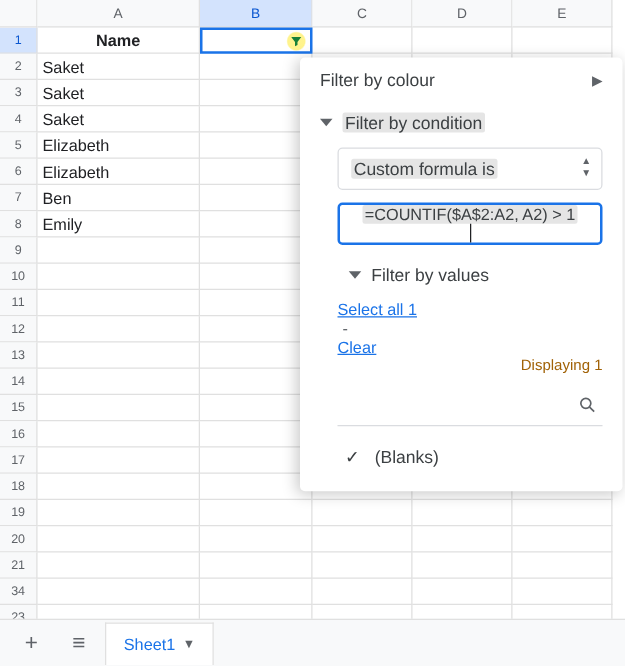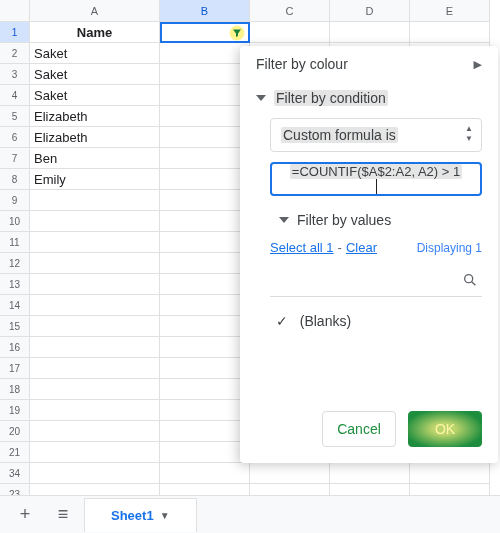--- a/index.html
+++ b/index.html
@@ -132,27 +132,27 @@
     flex-direction: column;
   }
   .formula-box .caret {
     display: inline-block;
     width: 1px; height: 16px;
     background: #202124;
     margin-left: 1px;
   }
   .sub {
     display: flex;
-    align-items: center;
     padding: 4px 16px 6px 30px;
     font-size: 13px;
+    flex-direction: column;
   }
   .sub a { color: #1a73e8; text-decoration: underline; }
   .sub .dash { color: #5f6368; margin: 0 4px; }
-  .sub .disp { margin-left: auto; color: #3b82f6; font-size: 12px; }
+  .sub .disp { margin-left: auto; color: #a16207; font-size: 12px; }
   .search-box {
     margin: 6px 16px 8px 30px;
     border-bottom: 1px solid #dadce0;
     height: 30px;
     display: flex; align-items: center;
     padding: 0 4px;
   }
   .search-box .mag { margin-left: auto; color: #5f6368; }
   .blanks {
     display: flex; align-items: center;
@@ -207,28 +207,28 @@
     z-index: 5;
   }
   .sb-btn {
     width: 34px; height: 30px;
     display: flex; align-items: center; justify-content: center;
     color: #5f6368; font-size: 18px;
     border-radius: 4px;
   }
   .sheet-tab {
     height: 34px;
-    padding: 0 26px;
+    padding: 0 14px;
     background: #fff;
     border-top: 1px solid #e0e0e0;
     border-left: 1px solid #e0e0e0;
     border-right: 1px solid #e0e0e0;
     display: flex; align-items: center; gap: 6px;
     color: #1a73e8;
-    font-weight: 700;
+    font-weight: 400;
     font-size: 13px;
     margin-bottom: -1px;
   }
   .sheet-tab .dd { font-size: 10px; color: #5f6368; }
 </style>
 </head>
 <body>
 
 <div class="grid" id="grid">
     <div class="hdr"></div>
@@ -419,29 +419,20 @@
       <svg width="16" height="16" viewBox="0 0 24 24" fill="none" stroke="#5f6368" stroke-width="2">
           <circle cx="10" cy="10" r="6"></circle>
           <line x1="20" y1="20" x2="14.5" y2="14.5"></line>
         </svg>
     </span>
   </div>
   <div class="blanks">
     <span class="check">✓</span>
     <span>(Blanks)</span>
   </div>
-  <div class="btnrow">
-    <div class="ok-glow"></div>
-    <div class="btn cancel">
-        <span>Cancel</span>
-      </div>
-    <div class="btn ok">
-        <span>OK</span>
-      </div>
-  </div>
 </div>
 
 <div class="sheetbar">
   <div class="sb-btn">+</div>
   <div class="sb-btn">≡</div>
   <div class="sheet-tab">
     <span>Sheet1</span>
     <span class="dd">▼</span>
   </div>
 </div>

